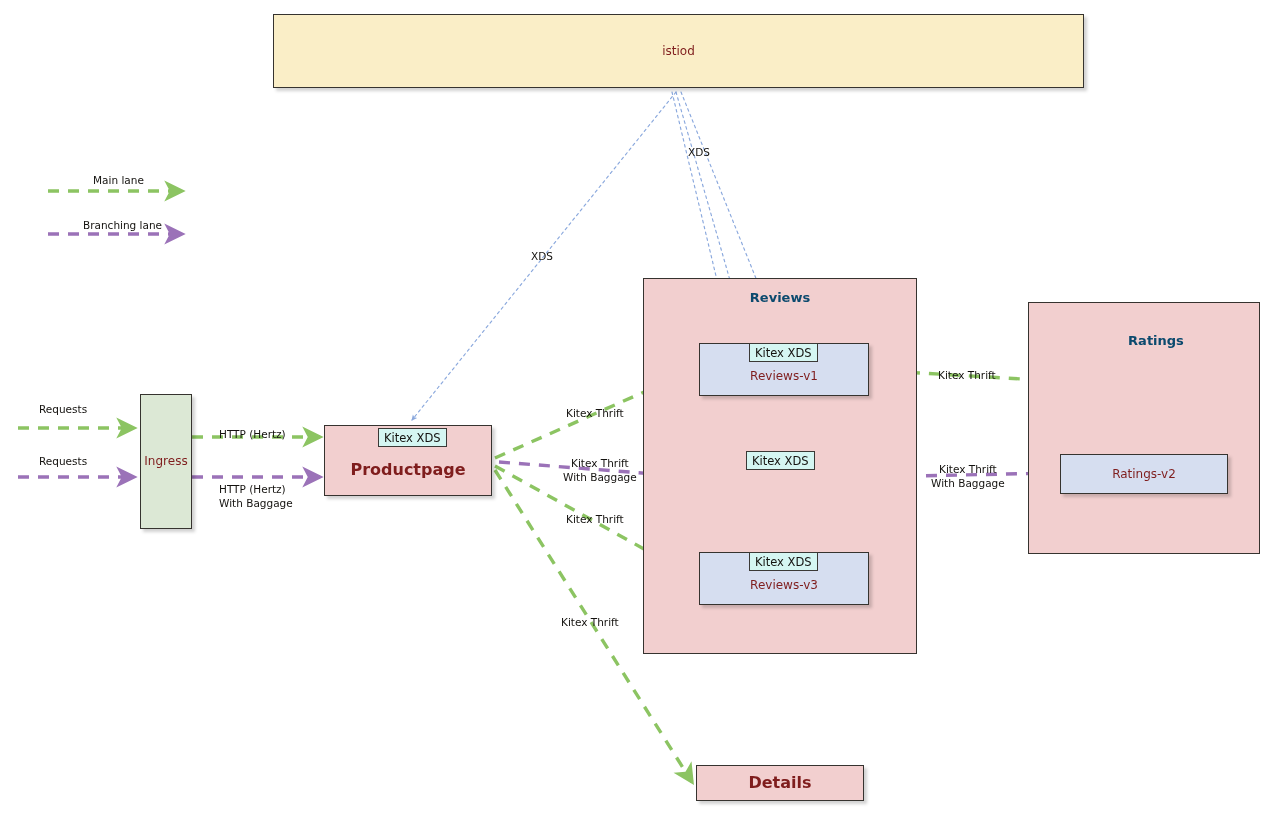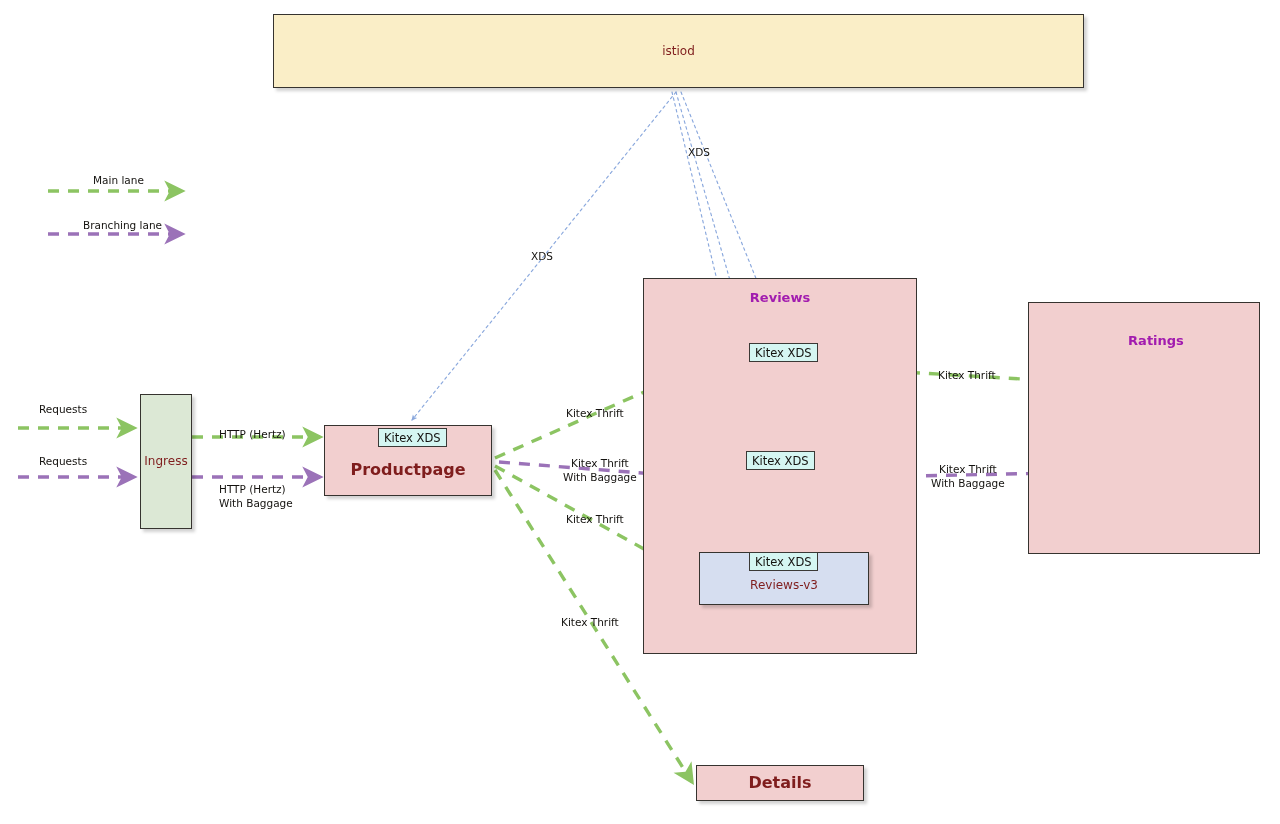--- a/index.html
+++ b/index.html
@@ -47,21 +47,21 @@
     border: 1.6px solid #36332f;
     background: #f2cfcf;
   }
   .cluster-title {
     position: absolute;
     left: 0;
     width: 100%;
     text-align: center;
     font-weight: bold;
     font-size: 13px;
-    color: #a21caf;
+    color: #0c4a6e;
   }
   .pink   { background: #f2cfcf; }
   .green  { background: #dce8d5; }
   .cream  { background: #faeec7; }
   .blue   { background: #d6def0; }
 
   .badge {
     position: absolute;
     box-sizing: border-box;
     background: #d5f6f2;
@@ -163,36 +163,42 @@
     <span class="node-label t-reg">Ingress</span>
   </div>
 
   <div class="node pink" style="left:324px; top:425px; width:168px; height:71px;">
     <span class="node-label t-bold" style="margin-top:18px;">Productpage</span>
   </div>
   <div class="badge" style="left:378px; top:428px;">
     <span>Kitex XDS</span>
   </div>
 
+  <div class="node blue" style="left:699px; top:343px; width:170px; height:53px;">
+    <span class="node-label t-reg" style="margin-top:14px;">Reviews-v1</span>
+  </div>
   <div class="badge" style="left:749px; top:343px;">
     <span>Kitex XDS</span>
   </div>
 
   <div class="badge" style="left:746px; top:451px;">
     <span>Kitex XDS</span>
   </div>
 
   <div class="node blue" style="left:699px; top:552px; width:170px; height:53px;">
     <span class="node-label t-reg" style="margin-top:14px;">Reviews-v3</span>
   </div>
   <div class="badge" style="left:749px; top:552px;">
     <span>Kitex XDS</span>
   </div>
 
 
+  <div class="node blue" style="left:1060px; top:454px; width:168px; height:40px;">
+    <span class="node-label t-reg">Ratings-v2</span>
+  </div>
 
   <div class="node pink" style="left:696px; top:765px; width:168px; height:36px;">
     <span class="node-label t-bold">Details</span>
   </div>
 
   <div class="legend-label" style="left:93px; top:174px;">Main lane</div>
   <div class="legend-label" style="left:83px; top:219px;">Branching lane</div>
 
   <div class="edge-label" style="left:39px; top:403px;">Requests</div>
 

